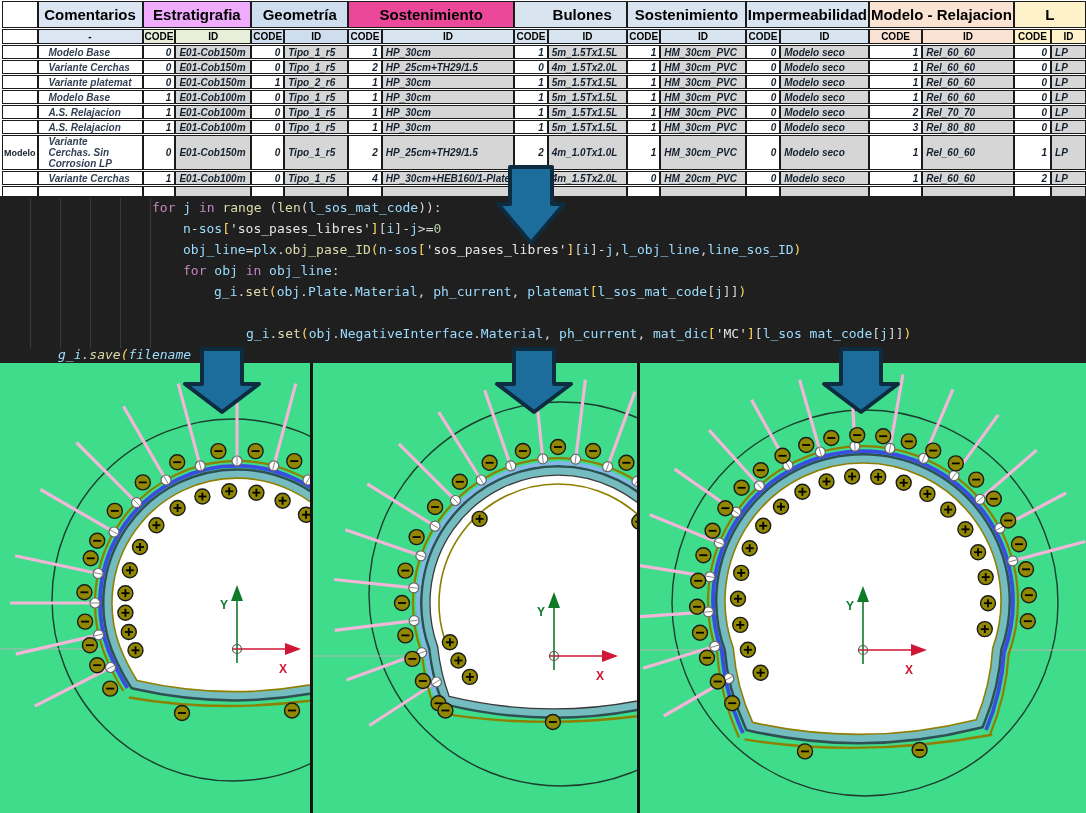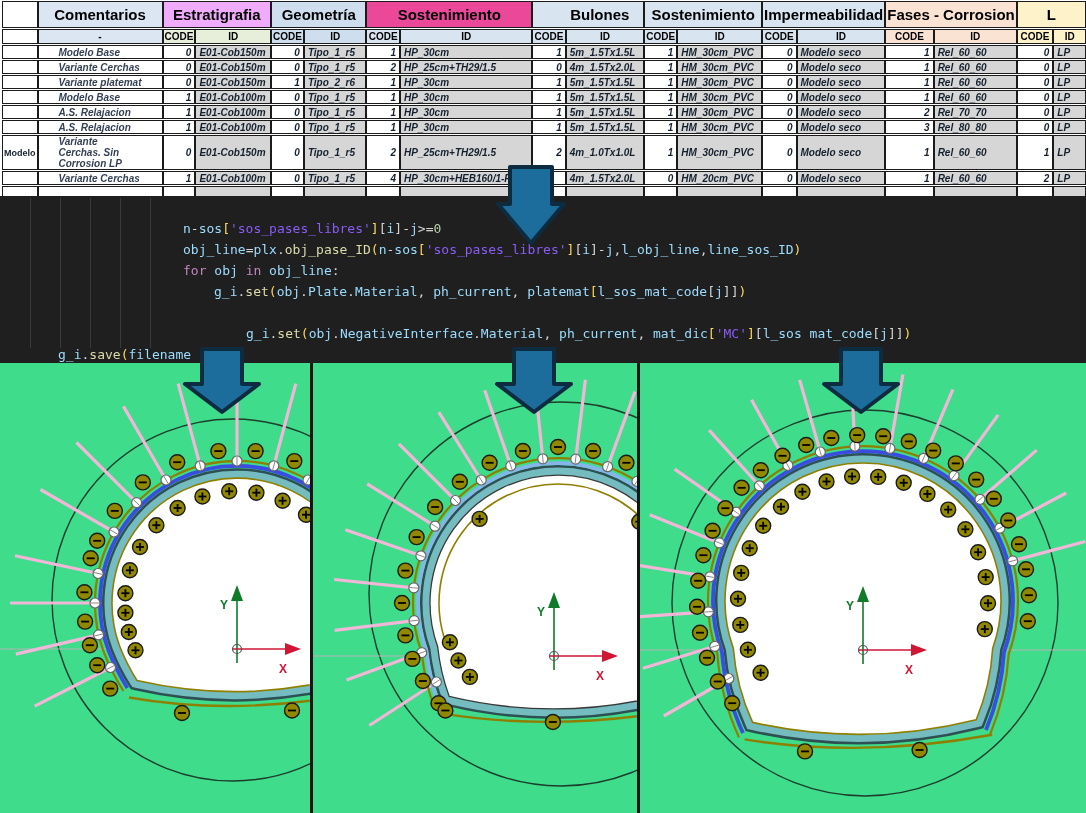--- a/index.html
+++ b/index.html
@@ -7,29 +7,29 @@
          font-family:"Liberation Sans",sans-serif;}
   
   #sheet{position:absolute;left:0;top:0;width:1086px;height:196px;background:#ffffff;overflow:hidden;}
   #sheet table{border-collapse:separate;border-spacing:0 1px;table-layout:fixed;margin:0 0 0 2px;}
   #sheet th,#sheet td{border:1px solid #1b1b1b;overflow:hidden;white-space:nowrap;box-sizing:border-box;}
   #sheet th.group{font-weight:bold;font-size:15px;height:27px;text-align:center;color:#000;}
   #sheet th.sub{font-weight:bold;font-size:10px;height:14px;text-align:center;color:#000;}
   #sheet td{font-style:italic;font-weight:600;font-size:10px;height:14px;color:#14202e;}
   #sheet td.id{background:#d6d6d6;text-align:left;padding:0 3px;}
   #sheet td.code{background:#ffffff;text-align:right;padding:0 3px;}
-  #sheet td.comment{background:#ffffff;text-align:left;padding:0 20px;color:#333f52;}
+  #sheet td.comment{background:#ffffff;text-align:left;padding:0 10px;color:#333f52;}
   #sheet td.marker{background:#ffffff;text-align:center;font-size:9px;font-style:normal;font-weight:bold;}
   #sheet tr.tall td{height:30px;}
   #sheet tr.tall td.comment{white-space:normal;line-height:1.1;}
   
   #codeblk{position:absolute;left:0;top:196px;width:1086px;height:167px;background:#1f1f1f;overflow:hidden;
            font-family:"DejaVu Sans Mono",monospace;font-size:13px;}
   .cl{position:absolute;white-space:pre;line-height:18px;}
-  .tk-k{color:#C586C0}.tk-v{color:#9CDCFE}.tk-f{color:#DCDCAA}.tk-s{color:#8b5cf6}
+  .tk-k{color:#C586C0}.tk-v{color:#9CDCFE}.tk-f{color:#DCDCAA}.tk-s{color:#e5e5e5}
   .tk-n{color:#B5CEA8}.tk-w{color:#D4D4D4}.tk-b{color:#FFD75F}
   .guide{position:absolute;top:2px;width:1px;height:150px;background:#3a3a3a;}
   
   #panels{position:absolute;left:0;top:363px;width:1086px;height:450px;background:#141414;
           display:flex;gap:3px;}
   .panel{height:450px;}
   
   #overlay{position:absolute;left:0;top:0;width:1086px;height:813px;pointer-events:none;}
 </style>
 </head>
@@ -61,21 +61,21 @@
         <thead>
           <tr>
             <th class="group" colspan="1" style="background: rgb(255, 255, 255);"></th>
             <th class="group" colspan="1" style="background: rgb(220, 230, 242);">Comentarios</th>
             <th class="group" colspan="2" style="background: #f0abfc;">Estratigrafia</th>
             <th class="group" colspan="2" style="background: rgb(207, 222, 238);">Geometría</th>
             <th class="group" colspan="2" style="background: #ec4899;">Sostenimiento</th>
             <th class="group" colspan="2" style="background: rgb(216, 228, 240); padding-left: 24px;">Bulones</th>
             <th class="group" colspan="2" style="background: rgb(216, 228, 240);">Sostenimiento</th>
             <th class="group" colspan="2" style="background: rgb(216, 228, 240);">Impermeabilidad</th>
-            <th class="group" colspan="2" style="background: rgb(251, 227, 212);">Fases - Corrosion</th>
+            <th class="group" colspan="2" style="background: rgb(251, 227, 212);">Modelo - Relajacion</th>
             <th class="group" colspan="2" style="background: rgb(254, 242, 203);">L</th>
           </tr>
           <tr>
             <th class="sub" style="background: rgb(255, 255, 255);"></th>
             <th class="sub" style="background: rgb(220, 230, 242);">-</th>
             <th class="sub" style="background: rgb(231, 239, 218);">CODE</th>
             <th class="sub" style="background: rgb(231, 239, 218);">ID</th>
             <th class="sub" style="background: rgb(207, 222, 238);">CODE</th>
             <th class="sub" style="background: rgb(207, 222, 238);">ID</th>
             <th class="sub" style="background: rgb(216, 228, 240);">CODE</th>
@@ -275,26 +275,27 @@
           </tr>
         </tbody>
       </table>
   </div>
   <div id="codeblk" style="background: rgb(31, 31, 31);">
       <div class="guide" style="left: 30px;"></div>
       <div class="guide" style="left: 60px;"></div>
       <div class="guide" style="left: 90px;"></div>
       <div class="guide" style="left: 120px;"></div>
       <div class="guide" style="left: 150px;"></div>
+      <div class="cl" style="left: 152px; top: 3px;"><span class="tk-k">for </span><span class="tk-v">j </span><span class="tk-k">in </span><span class="tk-f">range </span><span class="tk-w">(</span><span class="tk-f">len</span><span class="tk-w">(</span><span class="tk-v">l_sos_mat_code</span><span class="tk-w">)):</span></div>
       <div class="cl" style="left: 183px; top: 24px;"><span class="tk-v">n</span><span class="tk-w">-</span><span class="tk-v">sos</span><span class="tk-b">[</span><span class="tk-s">'sos_pases_libres'</span><span class="tk-b">]</span><span class="tk-w">[</span><span class="tk-v">i</span><span class="tk-w">]-</span><span class="tk-v">j</span><span class="tk-w">&gt;=</span><span class="tk-n">0</span></div>
       <div class="cl" style="left: 183px; top: 45px;"><span class="tk-v">obj_line</span><span class="tk-w">=</span><span class="tk-v">plx</span><span class="tk-w">.</span><span class="tk-f">obj_pase_ID</span><span class="tk-b">(</span><span class="tk-v">n</span><span class="tk-w">-</span><span class="tk-v">sos</span><span class="tk-b">[</span><span class="tk-s">'sos_pases_libres'</span><span class="tk-b">]</span><span class="tk-w">[</span><span class="tk-v">i</span><span class="tk-w">]-</span><span class="tk-v">j</span><span class="tk-w">,</span><span class="tk-v">l_obj_line</span><span class="tk-w">,</span><span class="tk-v">line_sos_ID</span><span class="tk-b">)</span></div>
       <div class="cl" style="left: 183px; top: 66px;"><span class="tk-k">for </span><span class="tk-v">obj </span><span class="tk-k">in </span><span class="tk-v">obj_line</span><span class="tk-w">:</span></div>
       <div class="cl" style="left: 214px; top: 87px;"><span class="tk-v">g_i</span><span class="tk-w">.</span><span class="tk-f">set</span><span class="tk-b">(</span><span class="tk-v">obj</span><span class="tk-w">.</span><span class="tk-v">Plate</span><span class="tk-w">.</span><span class="tk-v">Material</span><span class="tk-w">, </span><span class="tk-v">ph_current</span><span class="tk-w">, </span><span class="tk-v">platemat</span><span class="tk-b">[</span><span class="tk-v">l_sos_mat_code</span><span class="tk-w">[</span><span class="tk-v">j</span><span class="tk-w">]]</span><span class="tk-b">)</span></div>
       <div class="cl" style="left: 246px; top: 129px;"><span class="tk-v">g_i</span><span class="tk-w">.</span><span class="tk-f">set</span><span class="tk-b">(</span><span class="tk-v">obj</span><span class="tk-w">.</span><span class="tk-v">NegativeInterface</span><span class="tk-w">.</span><span class="tk-v">Material</span><span class="tk-w">, </span><span class="tk-v">ph_current</span><span class="tk-w">, </span><span class="tk-v">mat_dic</span><span class="tk-b">[</span><span class="tk-s">'MC'</span><span class="tk-b">]</span><span class="tk-w">[</span><span class="tk-v">l_sos mat_code</span><span class="tk-w">[</span><span class="tk-v">j</span><span class="tk-w">]]</span><span class="tk-b">)</span></div>
-      <div class="cl" style="left: 58px; top: 150px;"><span class="tk-v">g_i</span><span class="tk-w">.</span><span class="tk-f">save</span><span class="tk-b">(</span><span class="tk-v">filename</span></div>
+      <div class="cl" style="left: 58px; top: 150px; font-style: italic;"><span class="tk-v">g_i</span><span class="tk-w">.</span><span class="tk-f">save</span><span class="tk-b">(</span><span class="tk-v">filename</span></div>
     </div>
   <div id="panels">
       <svg class="panel" width="310" height="450" viewBox="0 0 310 450">
         <rect x="0" y="0" width="310" height="450" fill="#3edc8b"></rect>
         <circle cx="233" cy="237" r="181" fill="none" stroke="#1d3d2d" stroke-width="1.4"></circle>
         <line x1="0" y1="286" x2="310" y2="286" stroke="#b4b4b4" stroke-width="1"></line>
         <g>
           <line x1="110.5" y1="304.5" x2="34.7" y2="343.1" stroke="#f2b6d8" stroke-width="3.2"></line>
           <line x1="98.6" y1="271.9" x2="15.8" y2="291.1" stroke="#f2b6d8" stroke-width="3.2"></line>
           <line x1="95.0" y1="240.0" x2="10.0" y2="240.0" stroke="#f2b6d8" stroke-width="3.2"></line>

